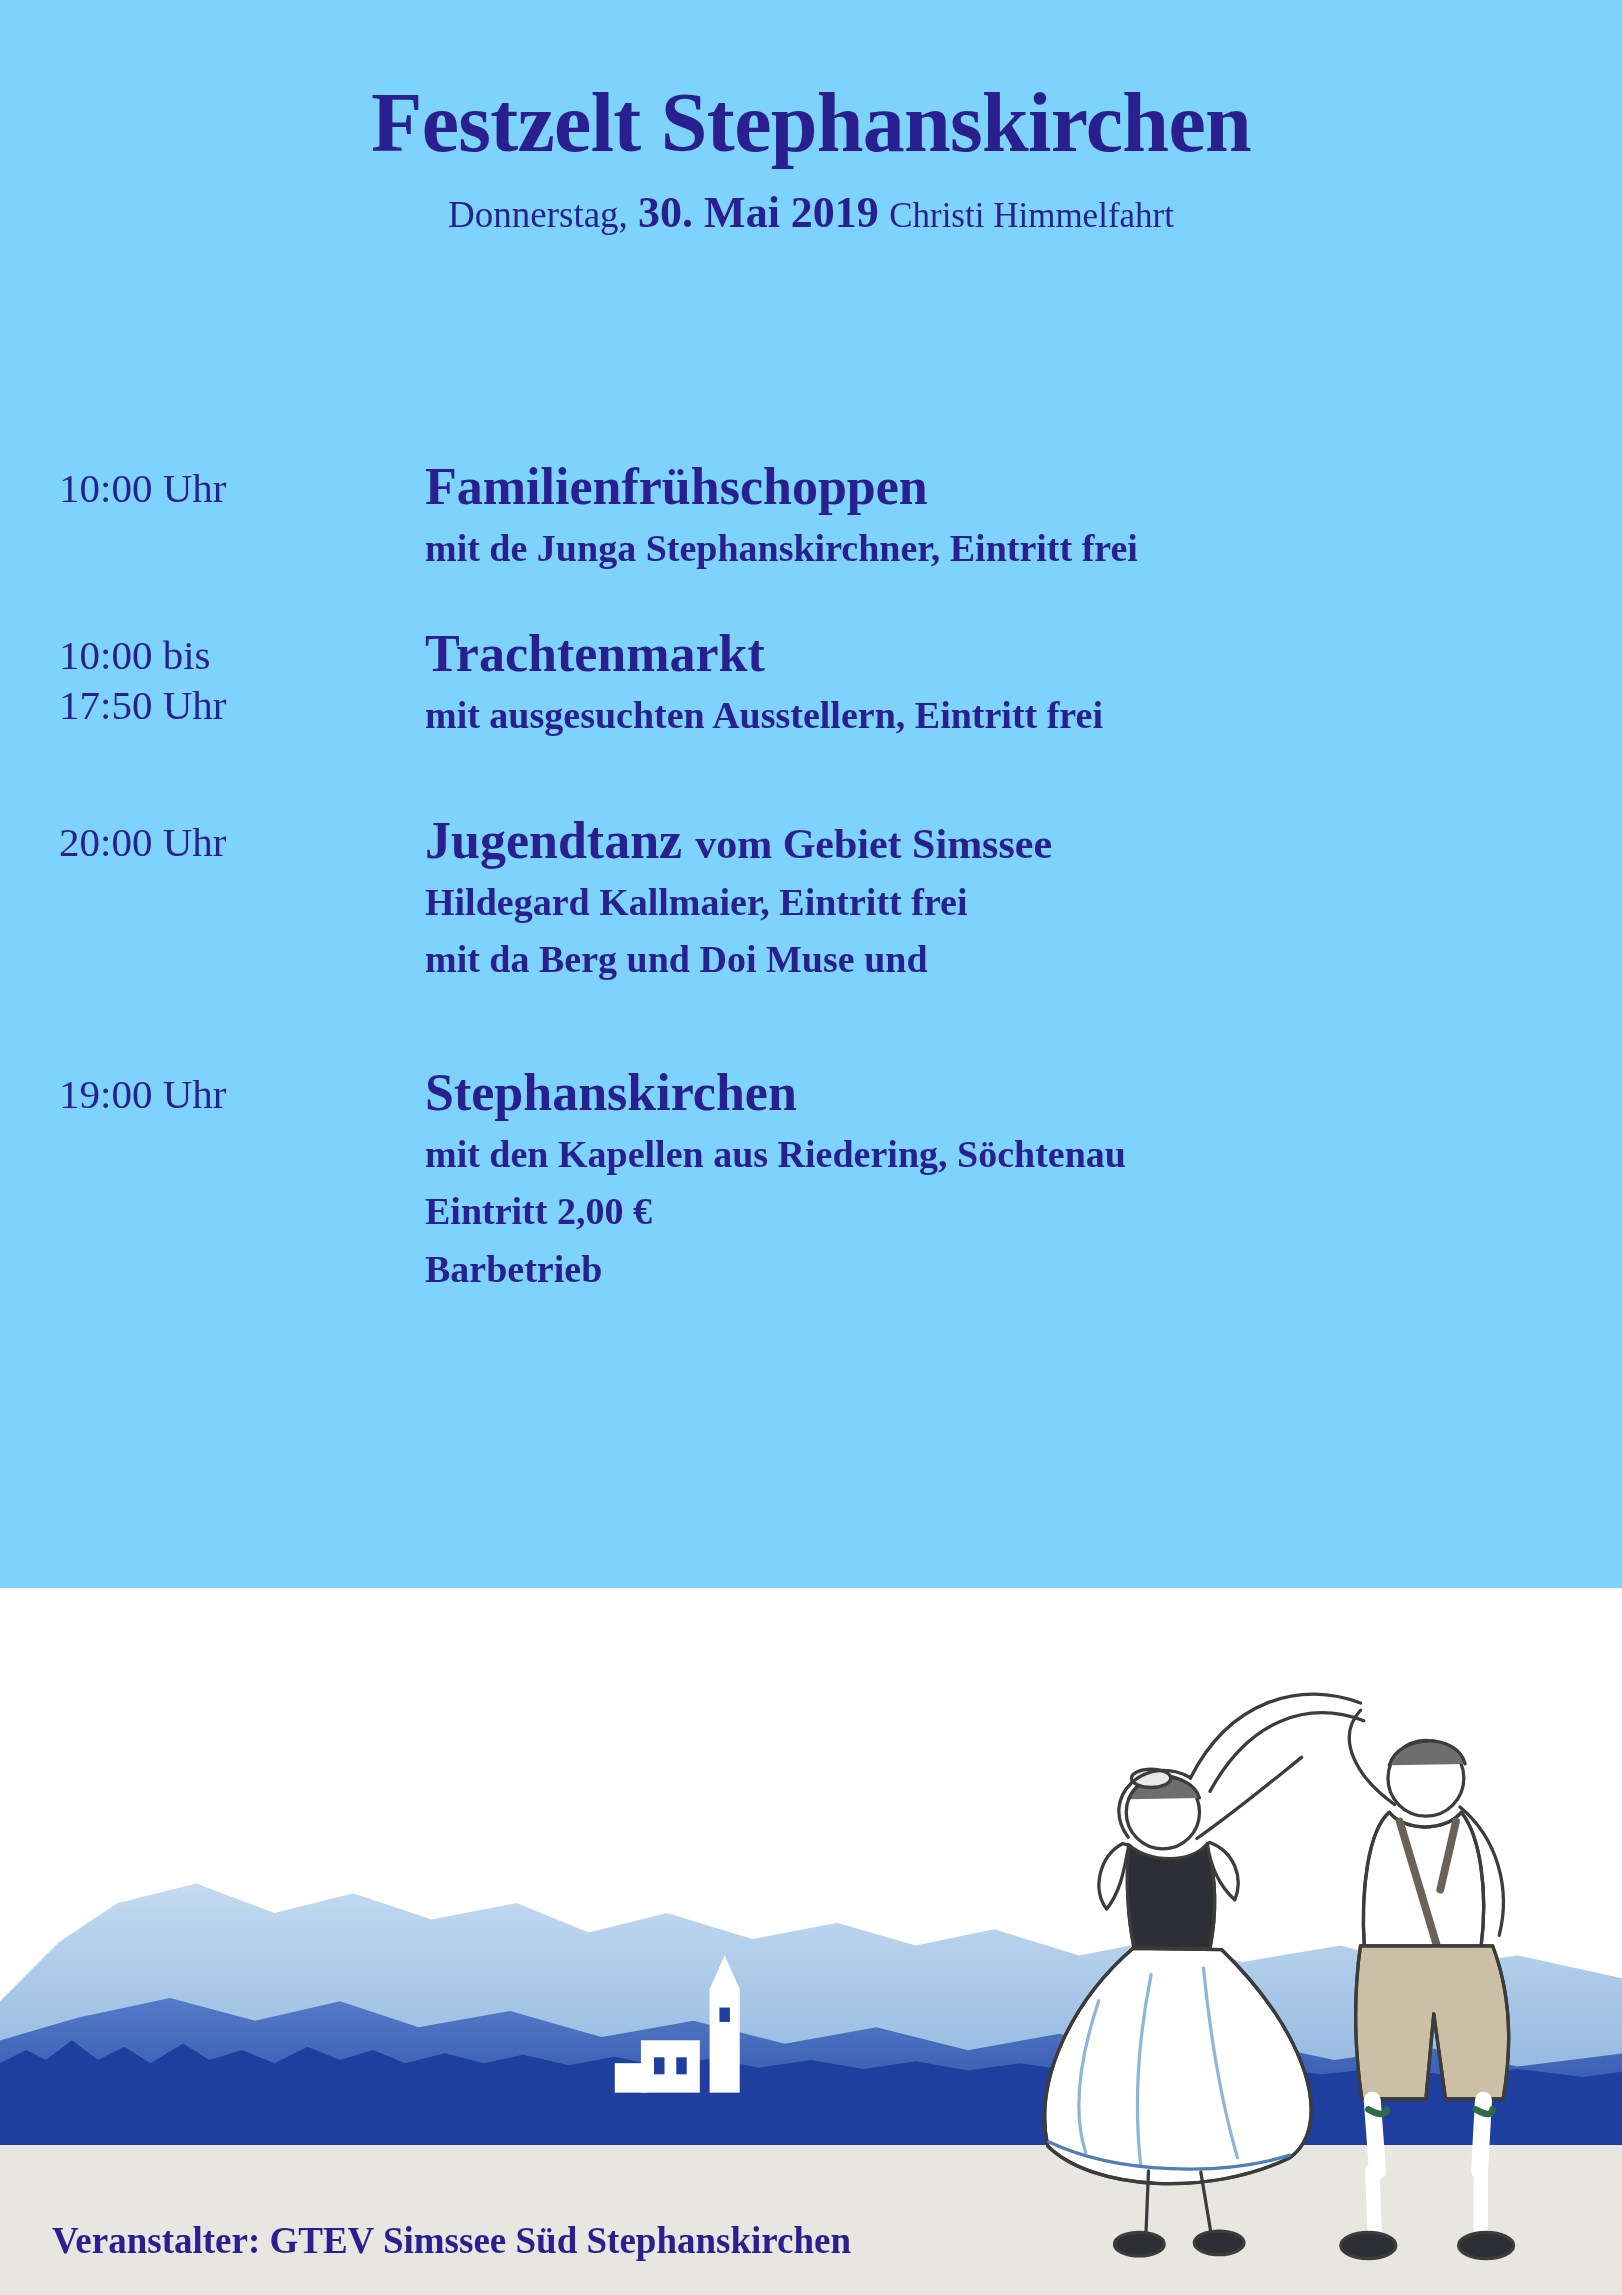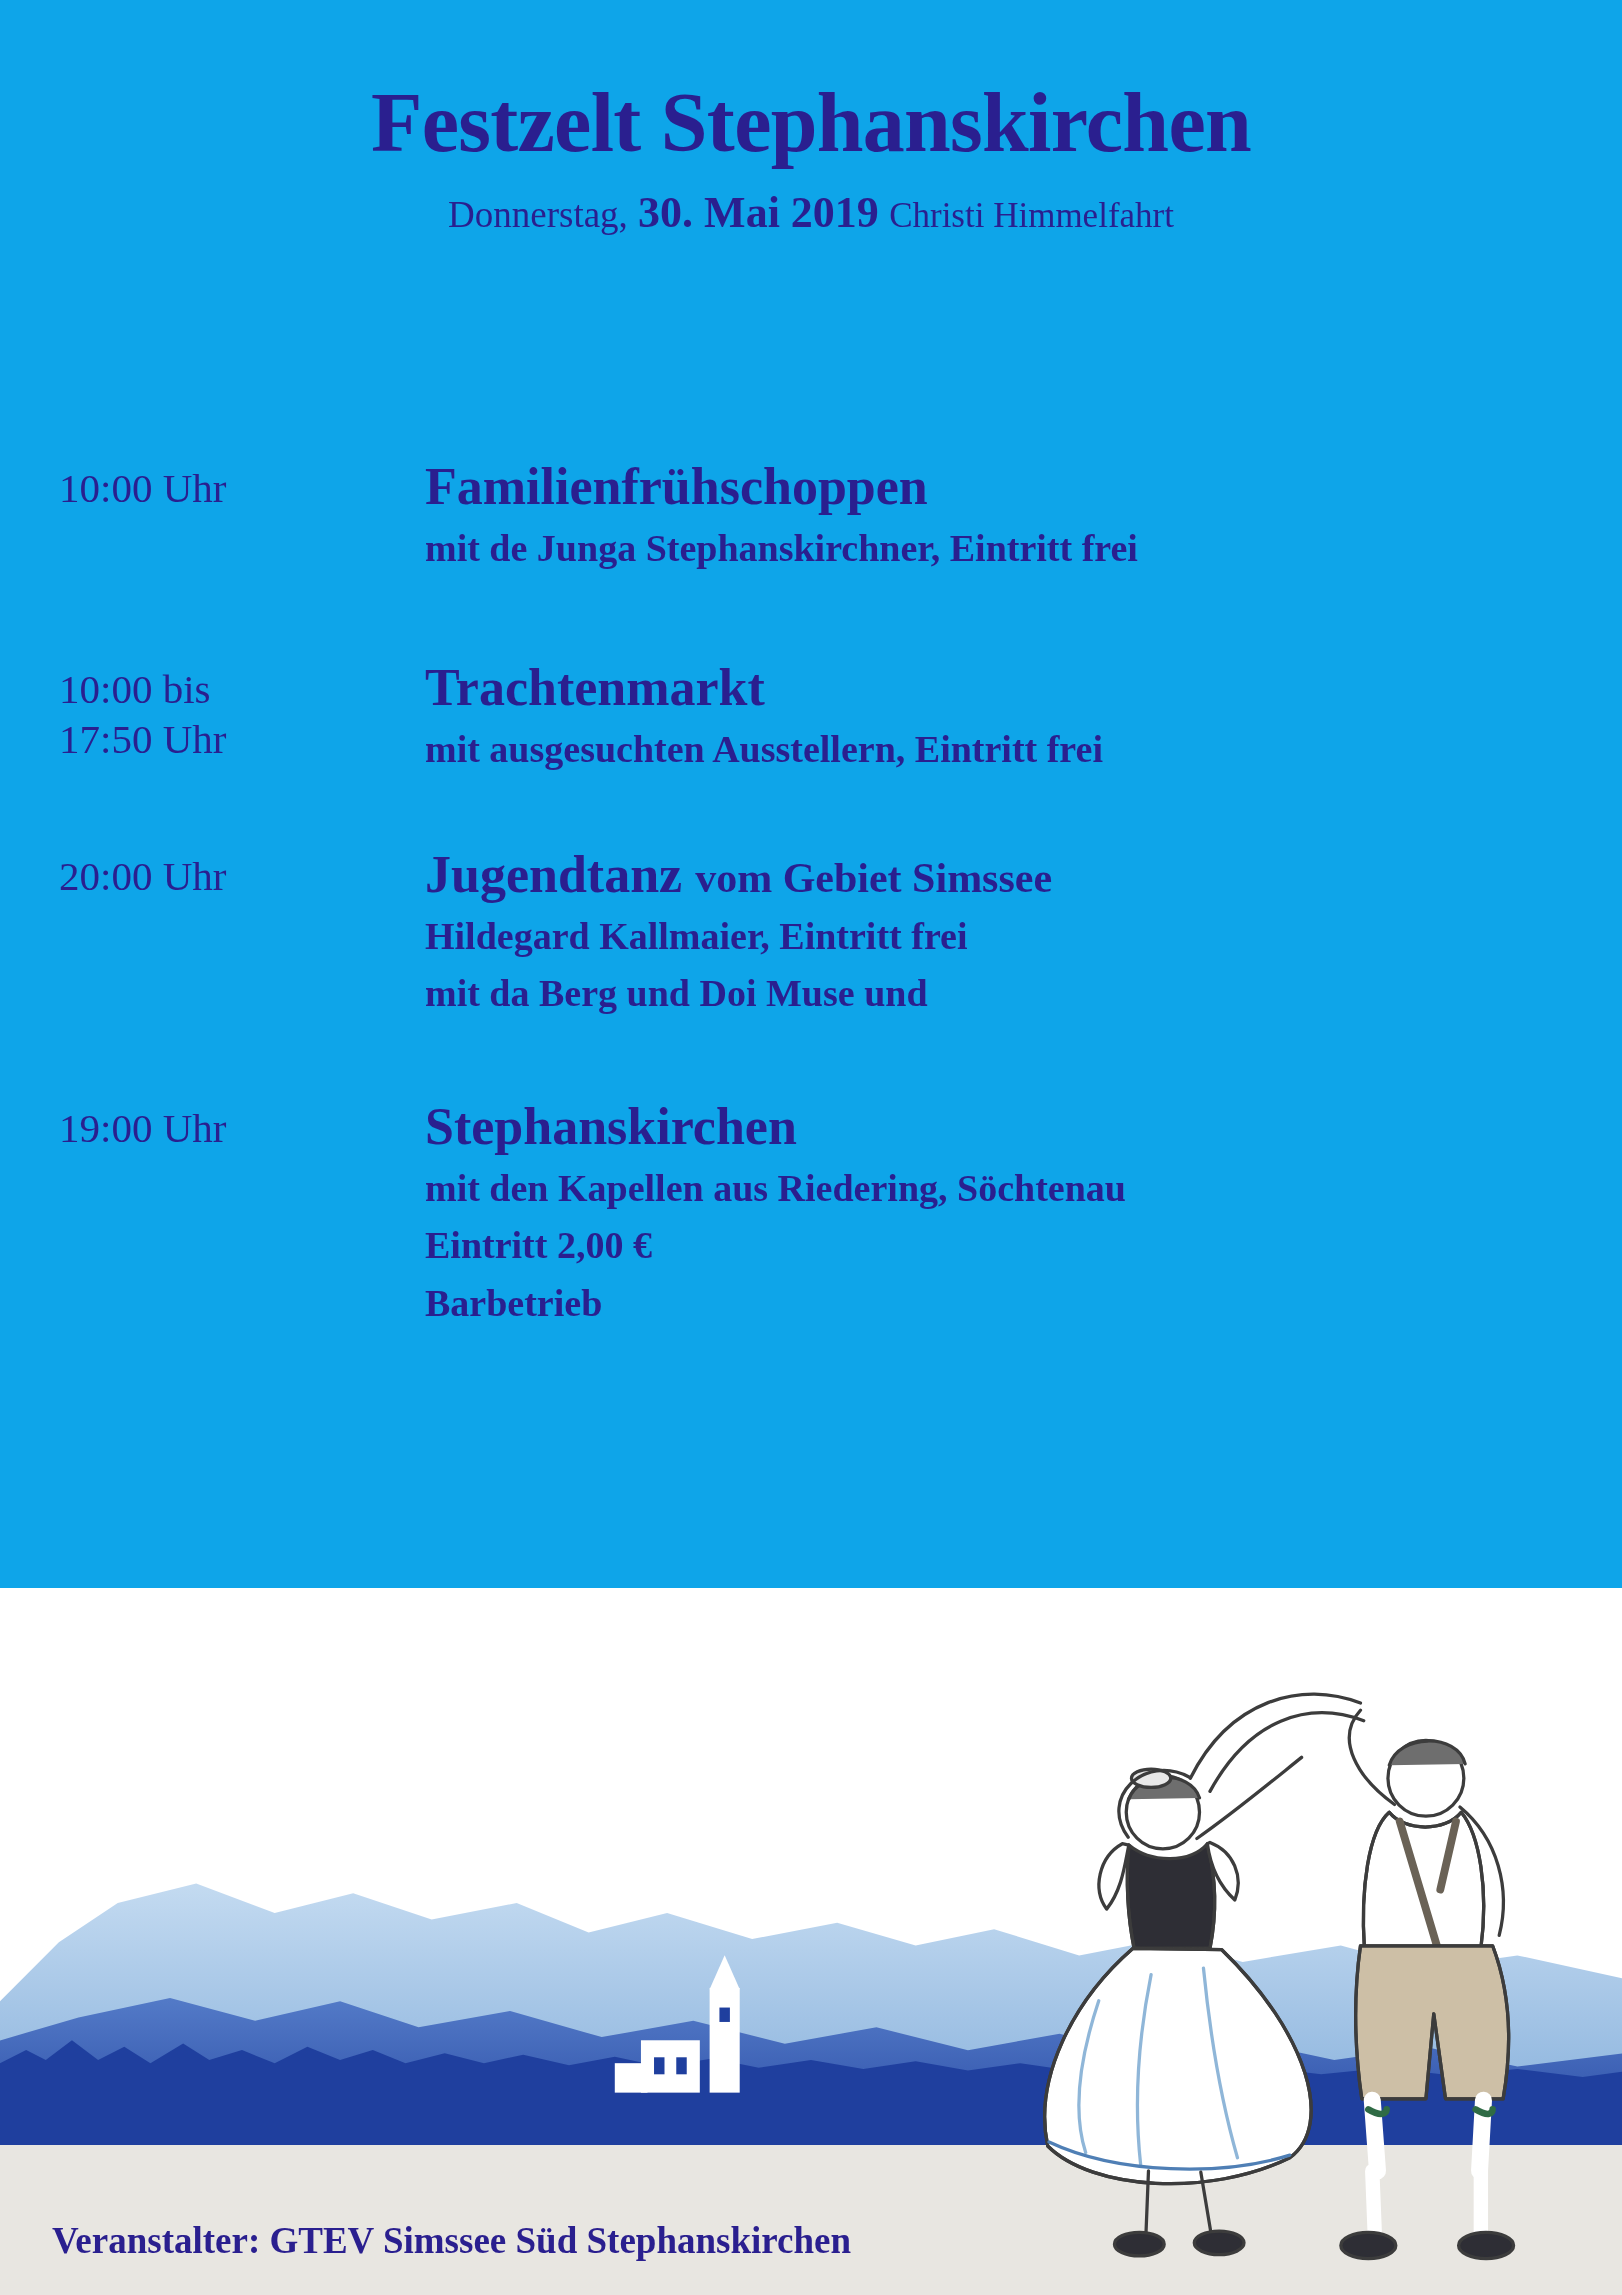--- a/index.html
+++ b/index.html
@@ -12,21 +12,21 @@
     height: 2295px;
     position: relative;
     overflow: hidden;
     font-family: "Liberation Serif", serif;
     color: #2a1f8f;
   }
 
   .poster {
     position: absolute;
     inset: 0;
-    background: #0ea5e9;
+    background: #7dd3fc;
   }
 
   
   .header {
     position: absolute;
     top: 79px;
     left: 0;
     width: 100%;
     text-align: center;
   }
@@ -83,21 +83,21 @@
   }
   .sub {
     font-size: 38px;
     font-weight: bold;
     line-height: 1.30;
     margin-top: 7.9px;
     color: #2a1f8f;
     white-space: nowrap;
   }
 
-  .row-1 { margin-bottom: 85px; }
+  .row-1 { margin-bottom: 51px; }
   .row-2 { margin-bottom: 72px; }
   .row-3 { margin-bottom: 79px; }
 
   
   .illustration {
     position: absolute;
     left: 0;
     bottom: 0;
     width: 1622px;
     height: 707px;

